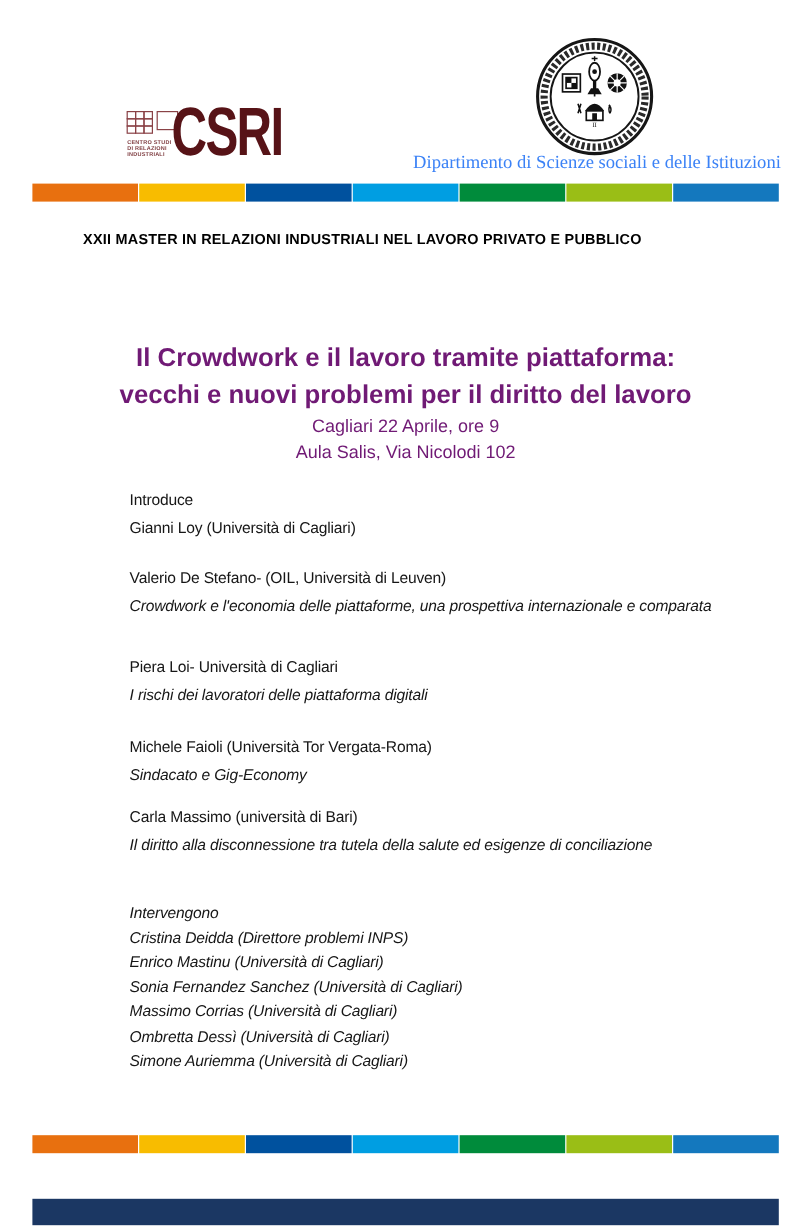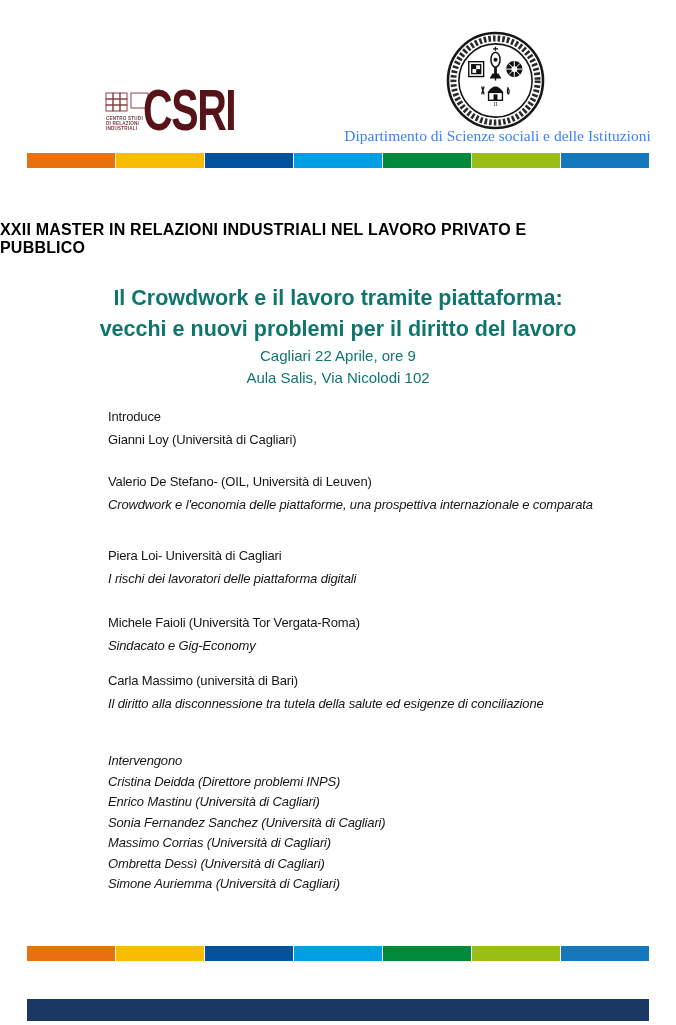--- a/index.html
+++ b/index.html
@@ -33,25 +33,25 @@
     display:flex;gap:1px;
   }
   .color-bar .seg{flex:1 1 0;}
   .bar-top{top:153px;}
   .bar-bottom{top:946px;}
   .footer-bar{
     position:absolute;left:27px;top:999px;width:622px;height:22px;
   }
   
   .master-heading{
-    position:absolute;left:0;top:221px;width:604px;text-align:left;
-    font-size:16px;font-weight:bold;letter-spacing:.2px;color:#000;
+    position:absolute;left:0;top:192px;width:604px;text-align:center;
+    font-size:12px;font-weight:bold;letter-spacing:.2px;color:#000;
   }
   .event-head{
-    position:absolute;left:0;top:283px;width:676px;text-align:center;color:#0f766e;
+    position:absolute;left:0;top:283px;width:676px;text-align:center;color:#701a75;
   }
   .event-title{font-size:21.5px;font-weight:bold;line-height:31px;}
   .event-sub{font-size:15px;line-height:22px;}
   
   .prog{
     position:absolute;left:108px;width:552px;
     font-size:13px;line-height:22.5px;letter-spacing:-.15px;color:#161616;
   }
   .prog .line{white-space:nowrap;}
   .italic{font-style:italic;}

